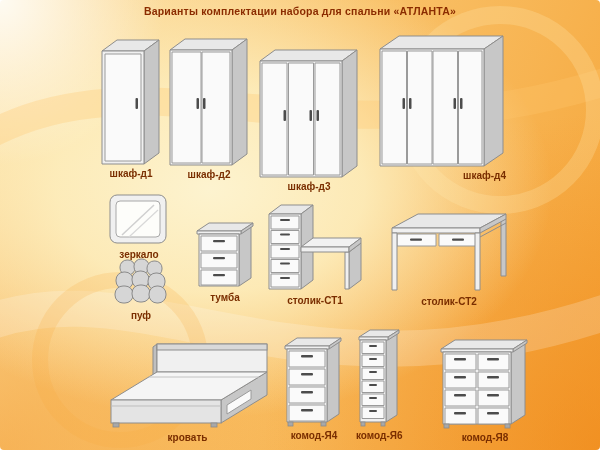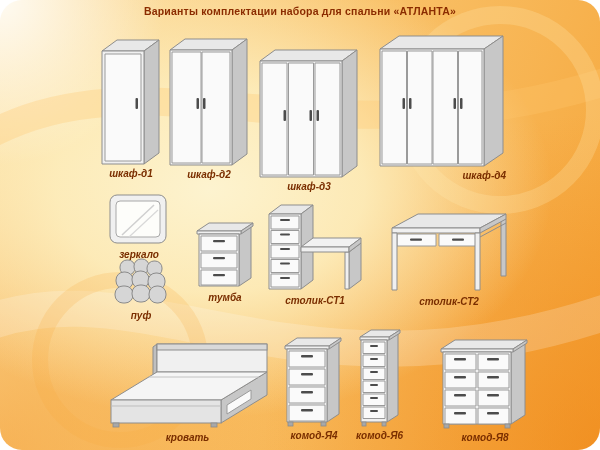--- a/index.html
+++ b/index.html
@@ -1,31 +1,31 @@
 <!DOCTYPE html>
 <html><head>
 <meta charset="utf-8">
 <style>
   html,body{margin:0;padding:0;background:#ffffff;}
   .stage{
-    position:relative;width:600px;height:450px;overflow:hidden;border-radius:22px;
+    position:relative;width:600px;height:450px;overflow:hidden;border-radius:4px;
     font-family:"Liberation Sans",sans-serif;
     background:
       radial-gradient(circle at 0% 0%, rgba(255,255,255,0.85), rgba(255,255,255,0) 22%),
       radial-gradient(ellipse at 35% 42%, #fdf3cf 0%, rgba(253,238,190,0.9) 28%, rgba(250,210,130,0) 62%),
       radial-gradient(circle at 100% 100%, rgba(238,130,20,0.55), rgba(238,130,20,0) 45%),
       radial-gradient(circle at 0% 100%, rgba(243,150,40,0.5), rgba(243,150,40,0) 40%),
       linear-gradient(115deg, #fce3ab 0%, #f9c26a 45%, #f5a233 100%);
   }
   .bg-decor{position:absolute;left:0;top:0;z-index:0;}
   .title{
     position:absolute;top:5px;left:0;width:100%;text-align:center;z-index:2;
     font-size:10.5px;font-weight:bold;color:#8b2c00;letter-spacing:0.2px;
   }
-  .item{position:absolute;z-index:1;display:flex;flex-direction:column;align-items:center;margin:0;font-style:italic;}
+  .item{position:absolute;z-index:1;display:flex;flex-direction:column;align-items:center;margin:0;}
   .lbl{font-size:10px;font-weight:bold;color:#7a2e00;margin-top:2px;white-space:nowrap;}
   svg{display:block;}
   .f-front{fill:#f0f0f0;stroke:#8d8d8d;stroke-width:1;stroke-linejoin:round;}
   .f-door{fill:#fafafa;stroke:#9a9a9a;stroke-width:1;stroke-linejoin:round;}
   .f-side{fill:#c7c7c7;stroke:#8d8d8d;stroke-width:1;stroke-linejoin:round;}
   .f-top{fill:#e8e8e8;stroke:#8d8d8d;stroke-width:1;stroke-linejoin:round;}
   .f-handle{fill:#4c4c4c;stroke:none;}
   .f-puf{fill:#d6d6d6;stroke:#8a8a8a;stroke-width:1;}
   .f-foot{fill:#a8a8a8;stroke:#8a8a8a;stroke-width:0.8;}
 </style>

